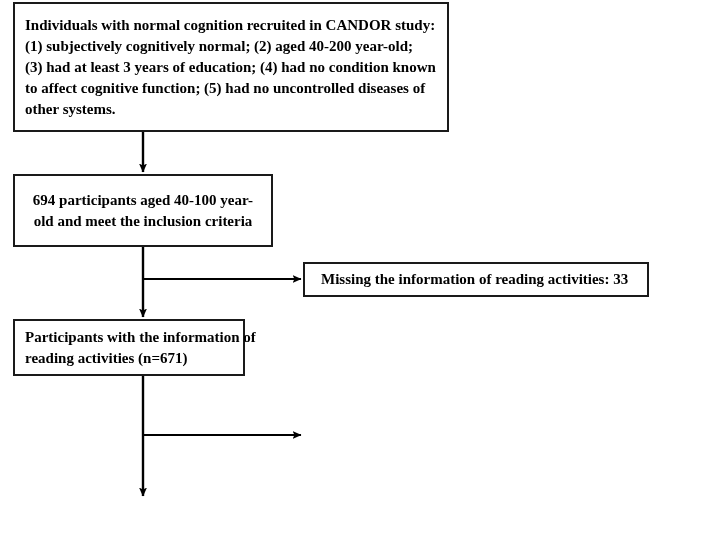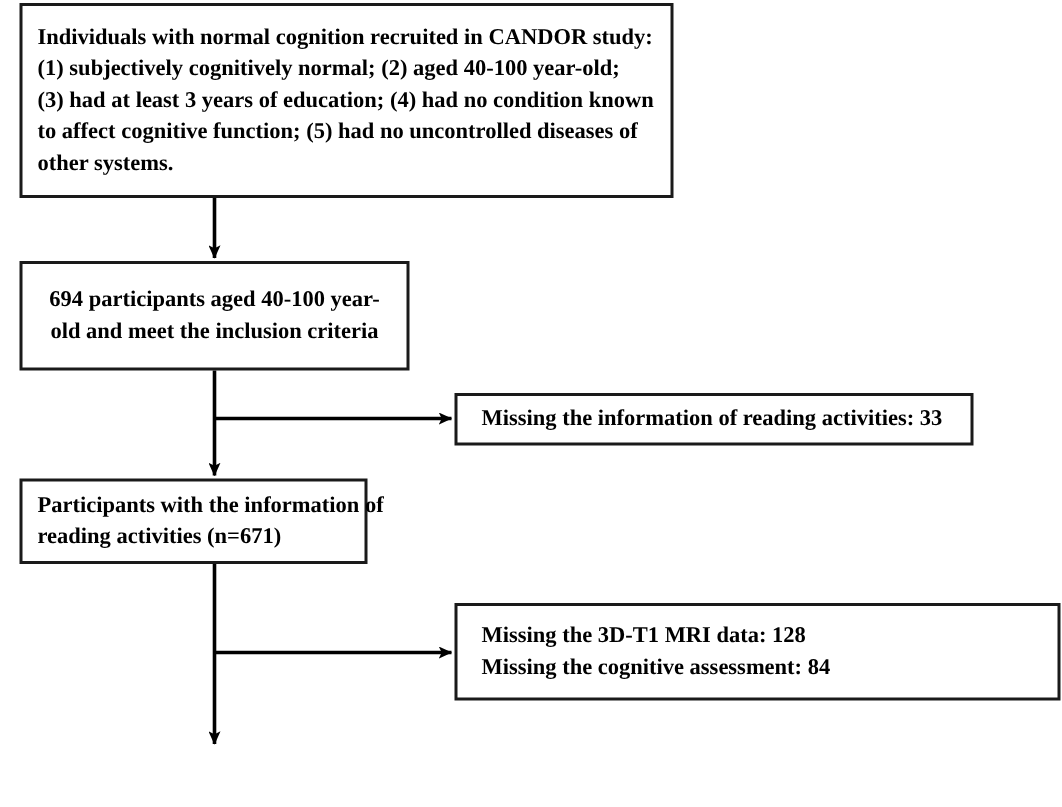--- a/index.html
+++ b/index.html
@@ -102,39 +102,35 @@
 
     <line x1="143" y1="279" x2="301" y2="279" stroke="#000000" stroke-width="2.2" marker-end="url(#arrowhead)"></line>
 
     <line x1="143" y1="376" x2="143" y2="496" stroke="#000000" stroke-width="2.4" marker-end="url(#arrowhead)"></line>
 
     <line x1="143" y1="435" x2="301" y2="435" stroke="#000000" stroke-width="2.2" marker-end="url(#arrowhead)"></line>
   </svg>
 
   <div class="node pad-left" id="node-inclusion-criteria">
     <span class="line">Individuals with normal cognition recruited in CANDOR study:</span>
-    <span class="line">(1) subjectively cognitively normal; (2) aged 40-100 year-old;</span>
+    <span class="line">(1) subjectively cognitively normal; (2) aged 40-200 year-old;</span>
     <span class="line">(3) had at least 3 years of education; (4) had no condition known</span>
     <span class="line">to affect cognitive function; (5) had no uncontrolled diseases of</span>
     <span class="line">other systems.</span>
   </div>
 
   <div class="node center-text" id="node-eligible-participants">
     <span class="line">694 participants aged 40-100 year-</span>
     <span class="line">old and meet the inclusion criteria</span>
   </div>
 
   <div class="node pad-left-lg" id="node-missing-reading-info">
     <span class="line">Missing the information of reading activities: 33</span>
   </div>
 
   <div class="node pad-left" id="node-participants-reading">
     <span class="line justify-line">Participants with the information of</span>
     <span class="line">reading activities (n=671)</span>
   </div>
 
-  <div class="node pad-left-lg" id="node-missing-mri-cognitive">
-    <span class="line">Missing the 3D-T1 MRI data: 128</span>
-    <span class="line">Missing the cognitive assessment: 84</span>
-  </div>
 
 
 </div>
 
 </body></html>

